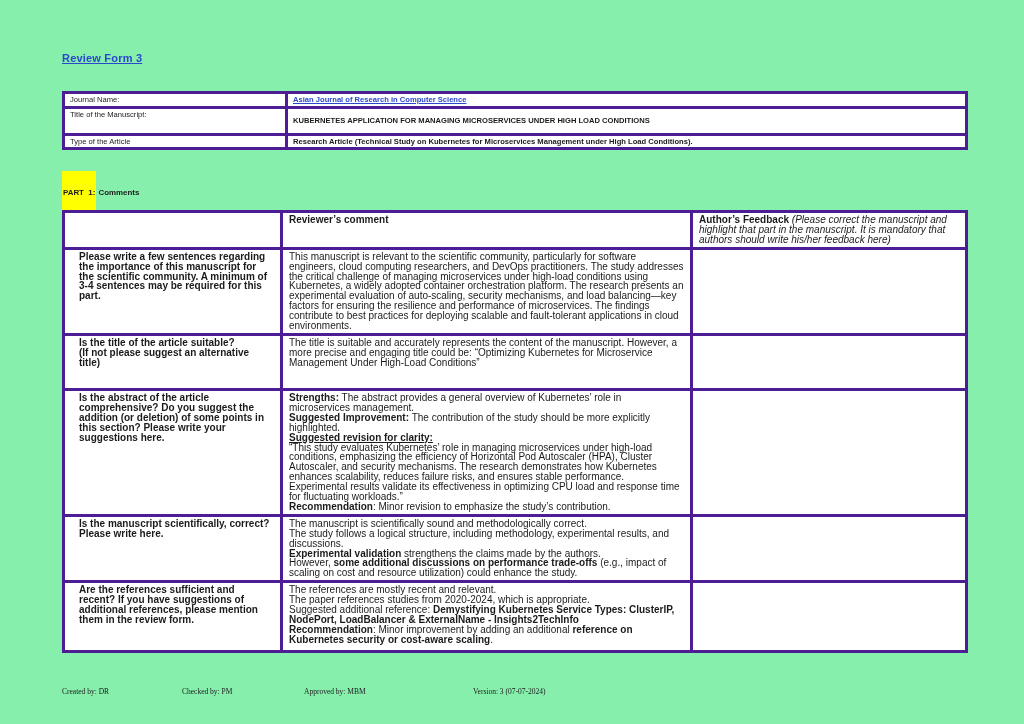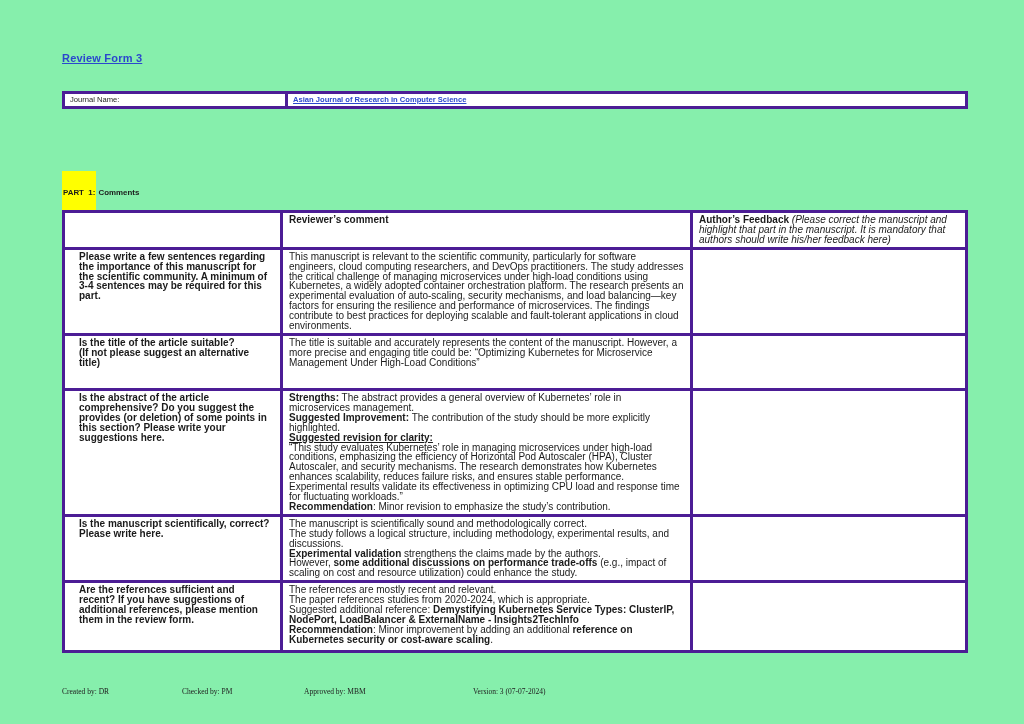--- a/index.html
+++ b/index.html
@@ -80,20 +80,28 @@
   <table id="info-table">
     <colgroup>
         <col class="c1">
         <col class="c2">
       </colgroup>
     <tbody id="info-body">
         <tr>
           <td class="info-label">Journal Name:</td>
           <td class="info-value"><span class="val link">Asian Journal of Research in Computer Science</span></td>
         </tr>
+        <tr class="row-tall">
+          <td class="info-label">Title of the Manuscript:</td>
+          <td class="info-value"><span class="val title">KUBERNETES APPLICATION FOR MANAGING MICROSERVICES UNDER HIGH LOAD CONDITIONS</span></td>
+        </tr>
+        <tr>
+          <td class="info-label">Type of the Article</td>
+          <td class="info-value"><span class="val bold">Research Article (Technical Study on Kubernetes for Microservices Management under High Load Conditions).</span></td>
+        </tr>
       </tbody>
   </table>
 
   <div id="part1">
     <span class="hl">PART  1:</span>
     <span>Comments</span>
   </div>
 
   <table id="comments-table">
     <colgroup>
@@ -125,21 +133,21 @@
             <div>Is the title of the article suitable?</div>
             <div>(If not please suggest an alternative title)</div>
           </td>
           <td class="c">
             <div><span>The title is suitable and accurately represents the content of the manuscript. However, a more precise and engaging title could be: “Optimizing Kubernetes for Microservice Management Under High-Load Conditions”</span></div>
           </td>
           <td class="f"></td>
         </tr>
         <tr>
           <td class="q">
-            <div>Is the abstract of the article comprehensive? Do you suggest the provides (or deletion) of some points in this section? Please write your suggestions here.</div>
+            <div>Is the abstract of the article comprehensive? Do you suggest the addition (or deletion) of some points in this section? Please write your suggestions here.</div>
           </td>
           <td class="c">
             <div><span class="b">Strengths:</span><span> The abstract provides a general overview of Kubernetes’ role in microservices management.</span></div>
             <div><span class="b">Suggested Improvement:</span><span> The contribution of the study should be more explicitly highlighted.</span></div>
             <div><span class="b u">Suggested revision for clarity:</span></div>
             <div><span>“This study evaluates Kubernetes’ role in managing microservices under high-load conditions, emphasizing the efficiency of Horizontal Pod Autoscaler (HPA), Cluster Autoscaler, and security mechanisms. The research demonstrates how Kubernetes enhances scalability, reduces failure risks, and ensures stable performance. Experimental results validate its effectiveness in optimizing CPU load and response time for fluctuating workloads.”</span></div>
             <div><span class="b">Recommendation</span><span>: Minor revision to emphasize the study’s contribution.</span></div>
           </td>
           <td class="f"></td>
         </tr>

